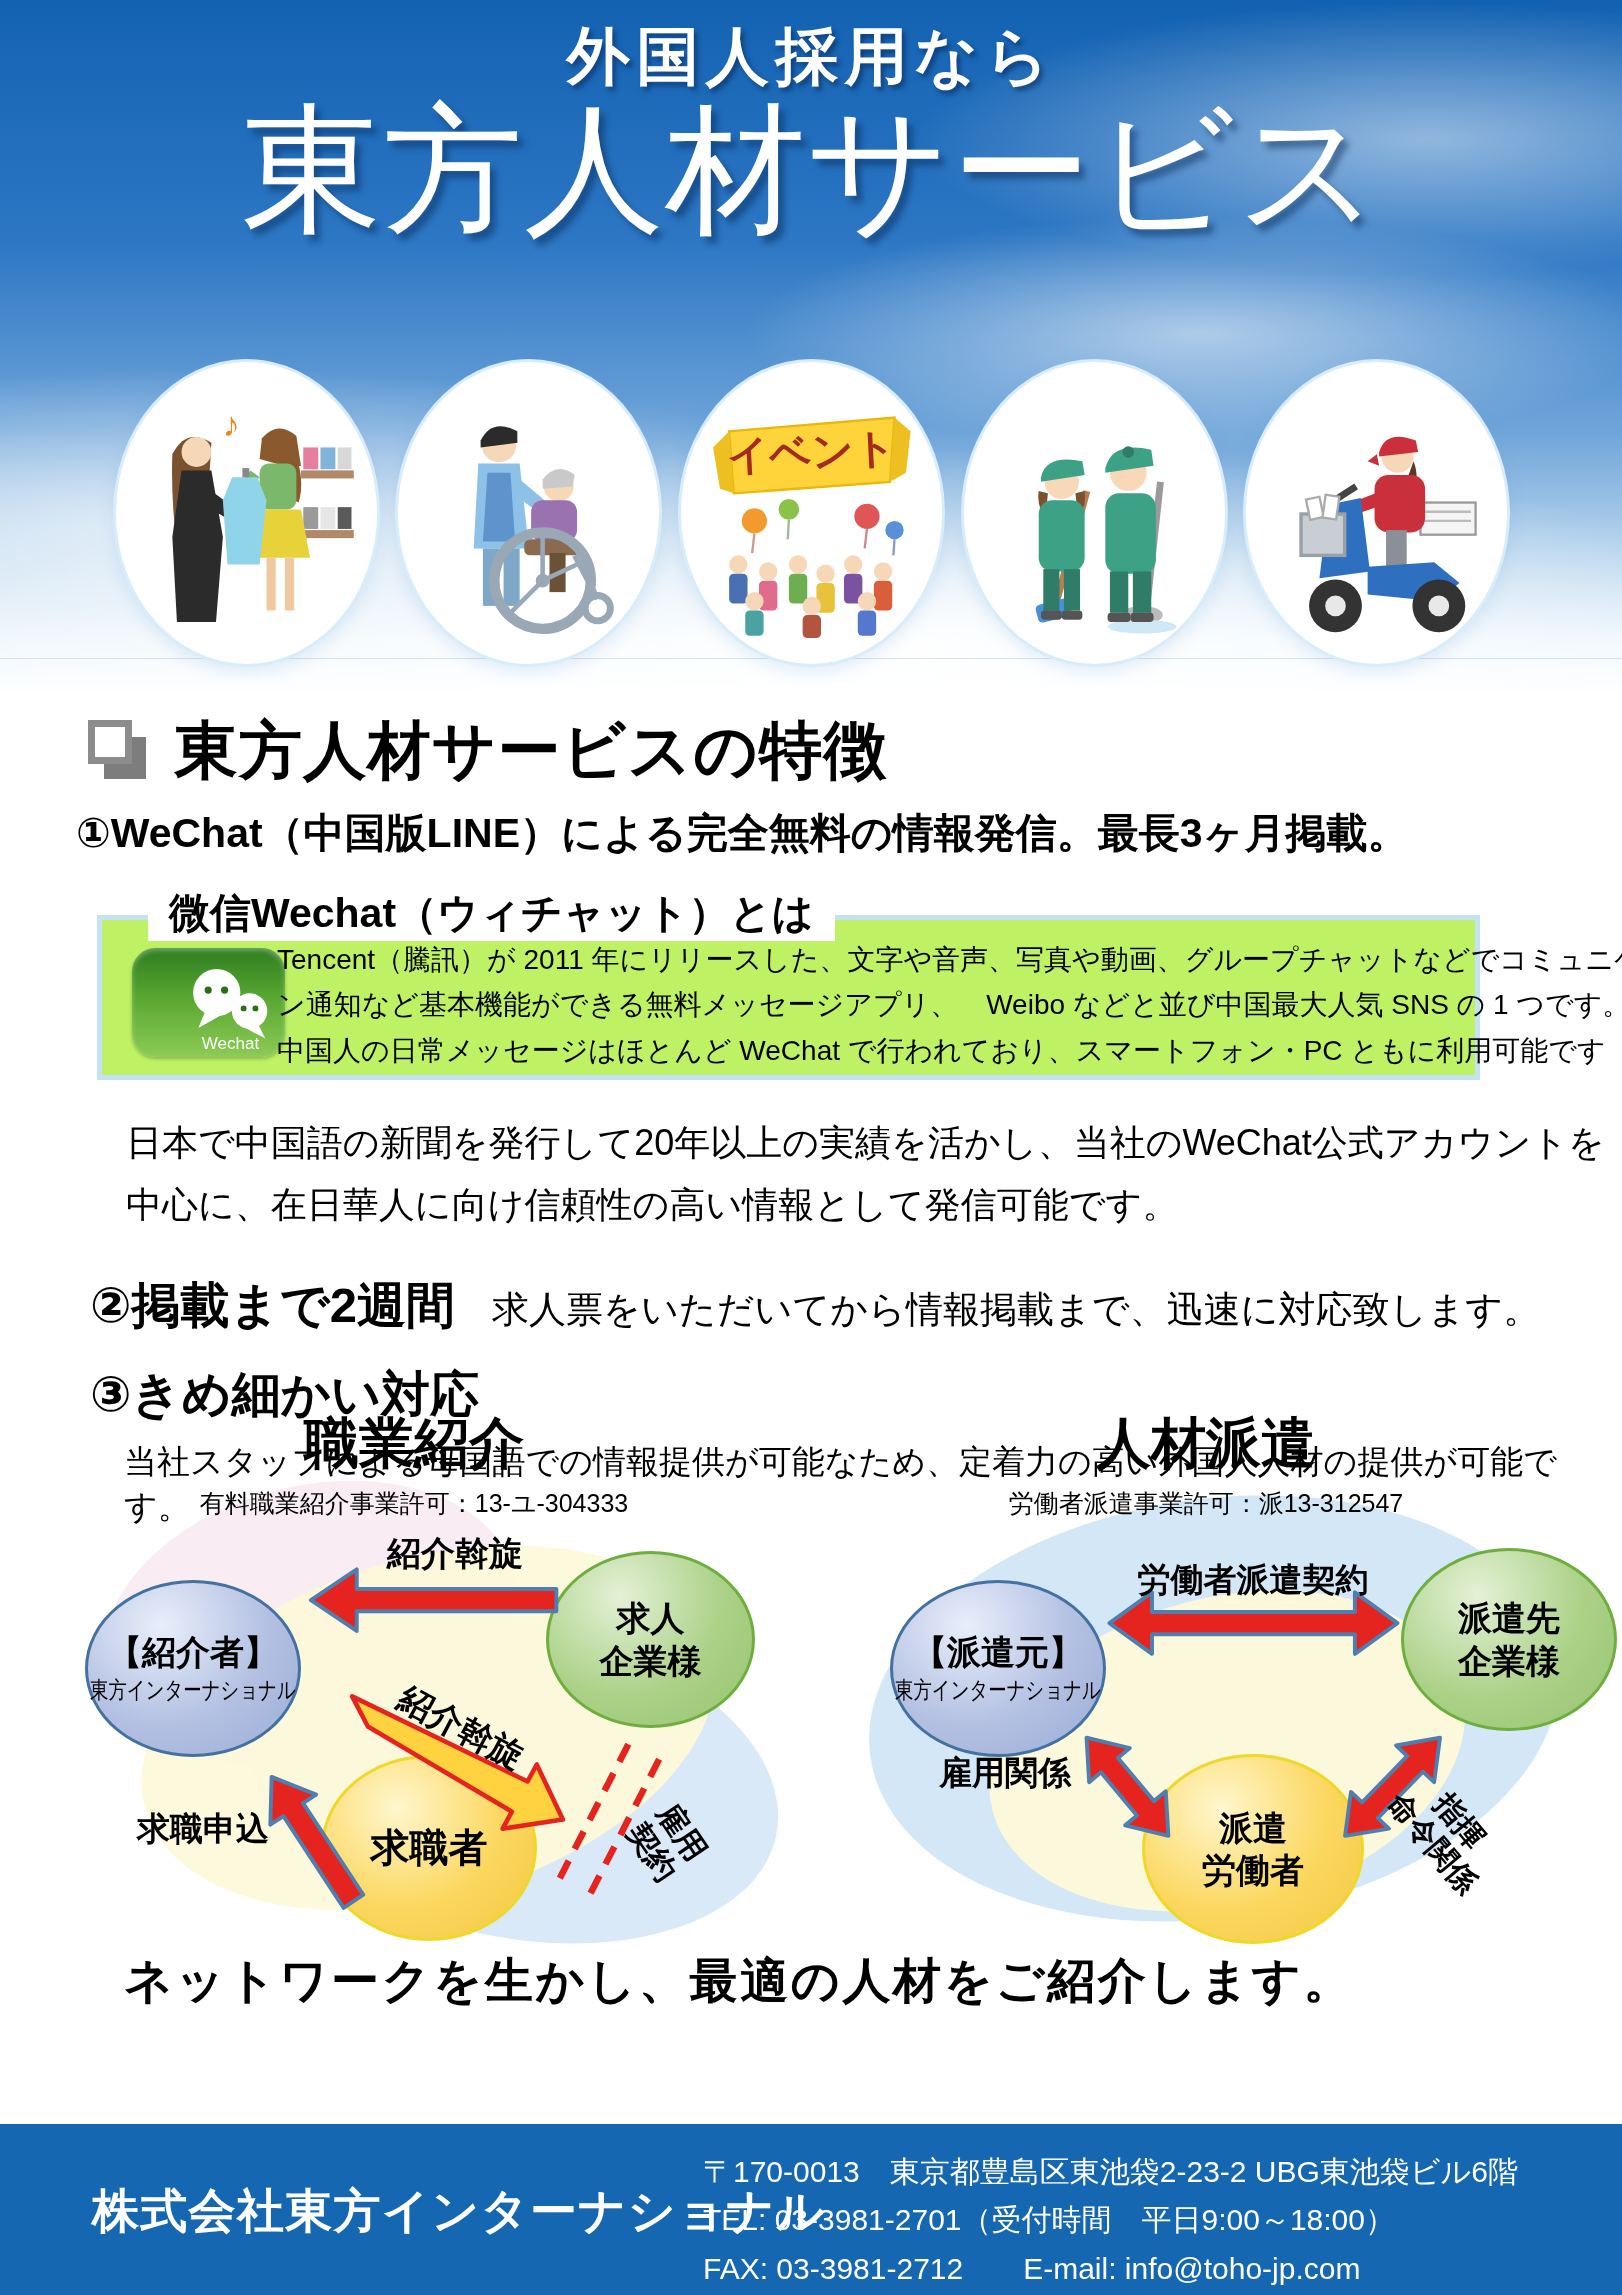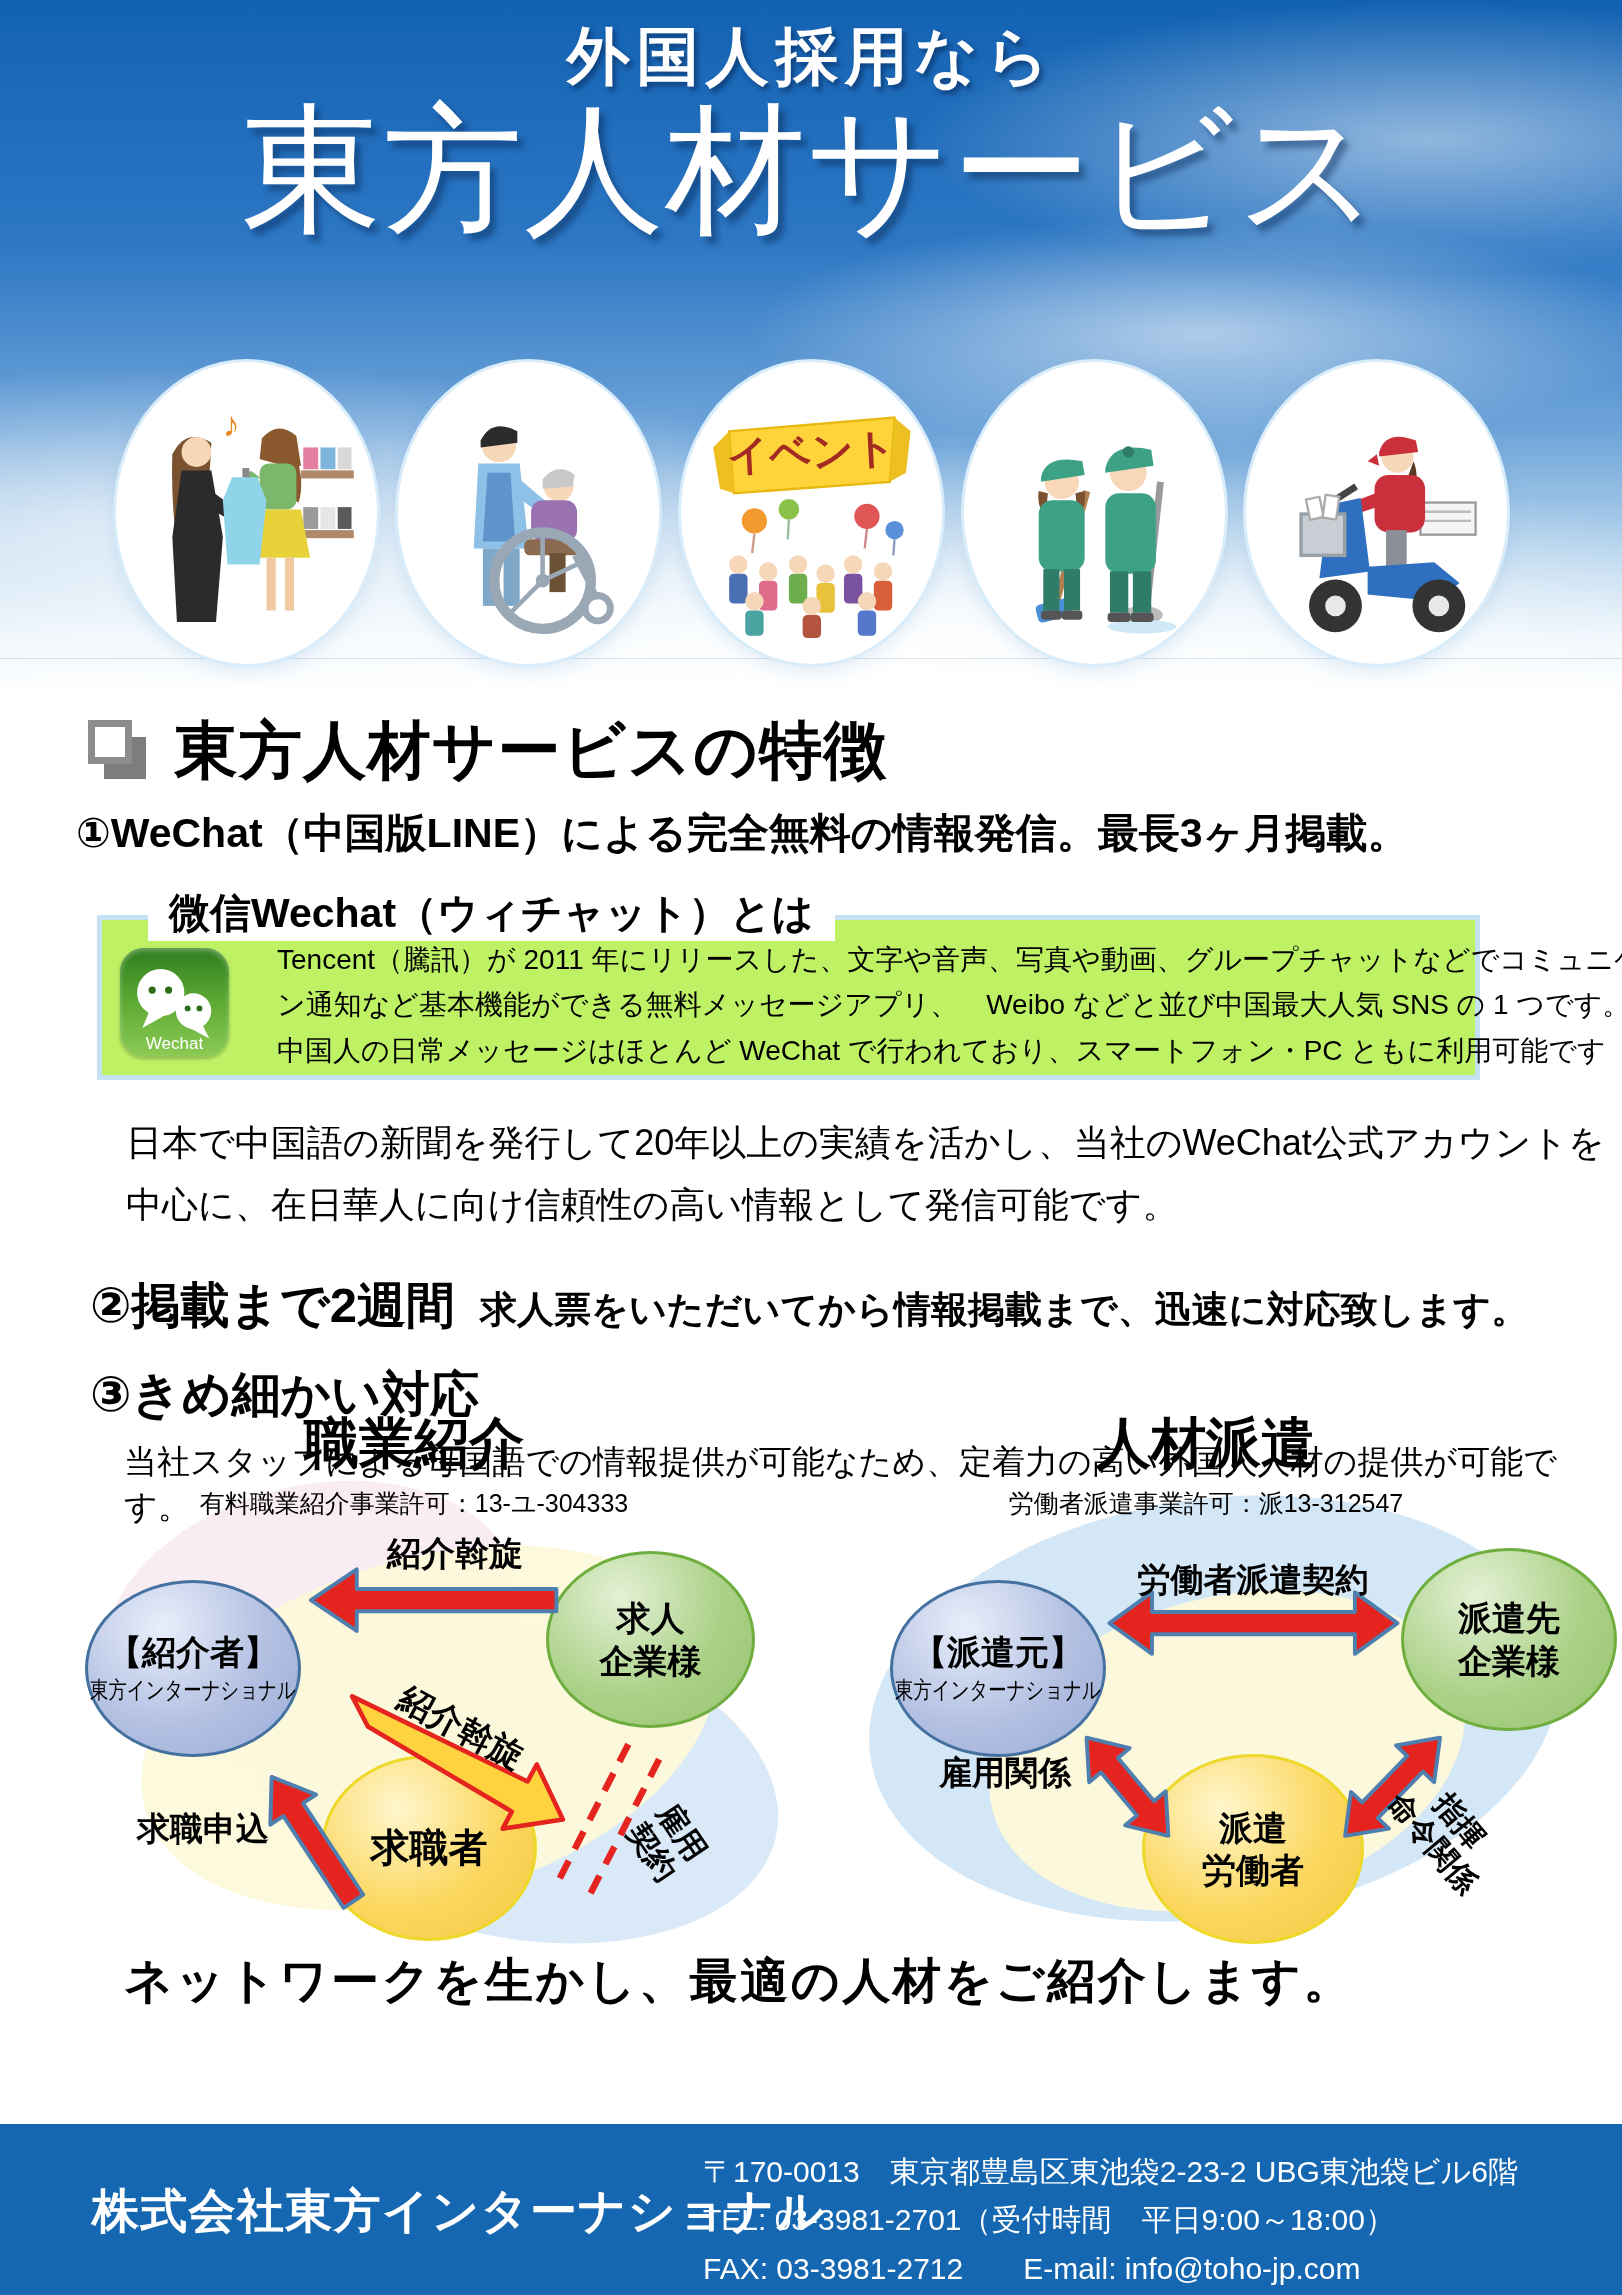--- a/index.html
+++ b/index.html
@@ -52,33 +52,34 @@
   
   .wechat-box{
     position:absolute; left:97px; top:915px; width:1383px; height:165px;
     border:5.2px solid #c5e2f5; box-sizing:border-box; background:#bef264;
   }
   .wechat-box-title{
     position:absolute; top:-34px; left:46px; background:#fff; padding:0 21px;
     font-size:41px; font-weight:bold;
   }
   .wechat-icon{
-    position:absolute; left:18px; top:27.5px; width:109px; height:109px; border-radius:23.6px;
+    position:absolute; left:30px; top:27.5px; width:109px; height:109px; border-radius:23.6px;
     background:linear-gradient(180deg,#2f7d20 0%, #58a631 45%, #8ccb55 100%);
     box-shadow:inset 0 2.6px 5.2px rgba(255,255,255,.35), 0 2px 3.9px rgba(0,0,0,.25);
+    padding-left:44px;
   }
   .wechat-icon svg{width:100%; height:100%;}
   .wechat-lines{
     position:absolute; left:175px; top:17px; width:1230px;
     font-size:28px; line-height:1.62; white-space:nowrap;
   }
   .feature-note{position:absolute; top:1112px; left:126px; font-size:36px; line-height:1.72;}
   .feature-item2{position:absolute; top:1273px; left:90px;}
   .feature-item2 .big{font-size:49px; font-weight:bold;}
-  .feature-item2 .small{font-size:37px; margin-left:25px;font-weight:bold;}
+  .feature-item2 .small{font-size:37px; margin-left:37px;}
   .feature-item3{position:absolute; top:1362px; left:90px; font-size:49px; font-weight:bold;}
   .feature-item3-text{position:absolute; top:1440px; left:124px; font-size:33px;}
   
   .diagram{position:absolute; top:1407px; width:756px; height:550px;}
   .diagram.left{left:36px;}
   .diagram.right{left:828px;}
   .diagram-title{position:absolute; top:0; left:0; width:100%; text-align:center; font-size:55px; font-weight:bold; z-index:5;}
   .diagram-license{position:absolute; top:80px; left:0; width:100%; text-align:center; font-size:25px; z-index:5;}
   .blob{position:absolute; border-radius:50%; z-index:1;}
   .node{

